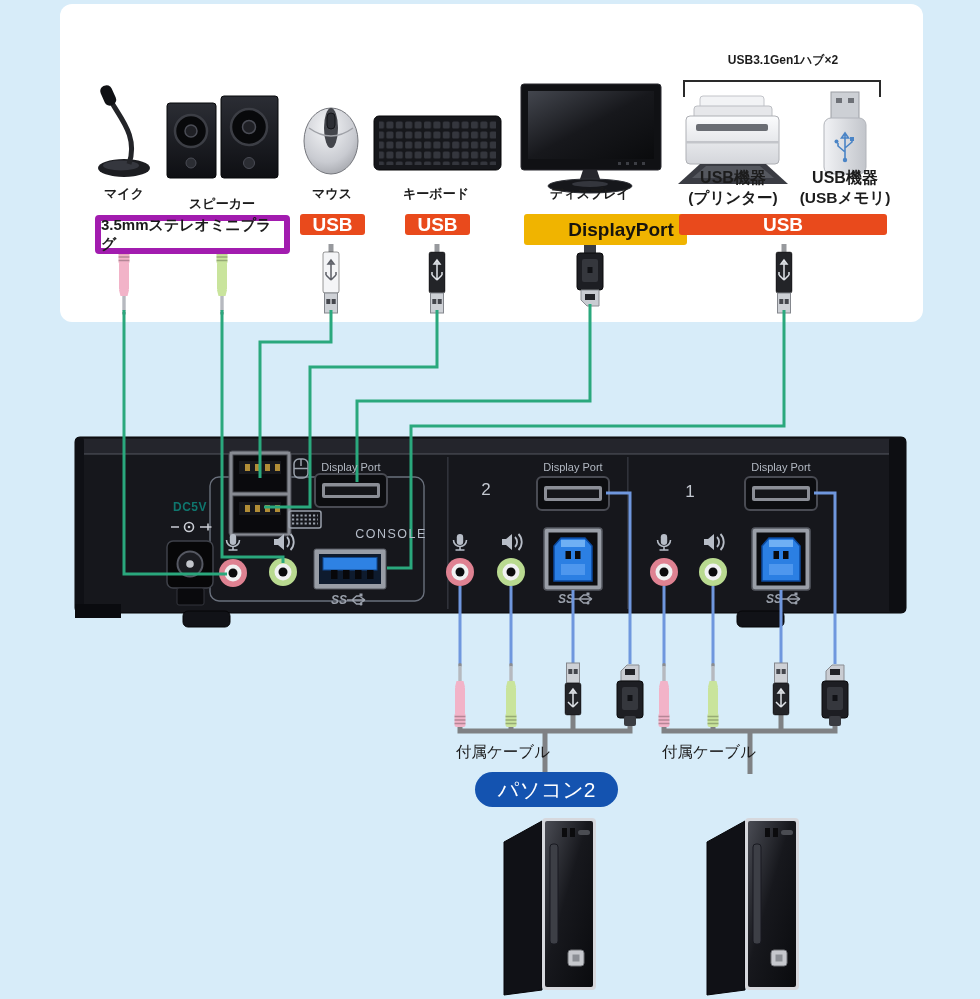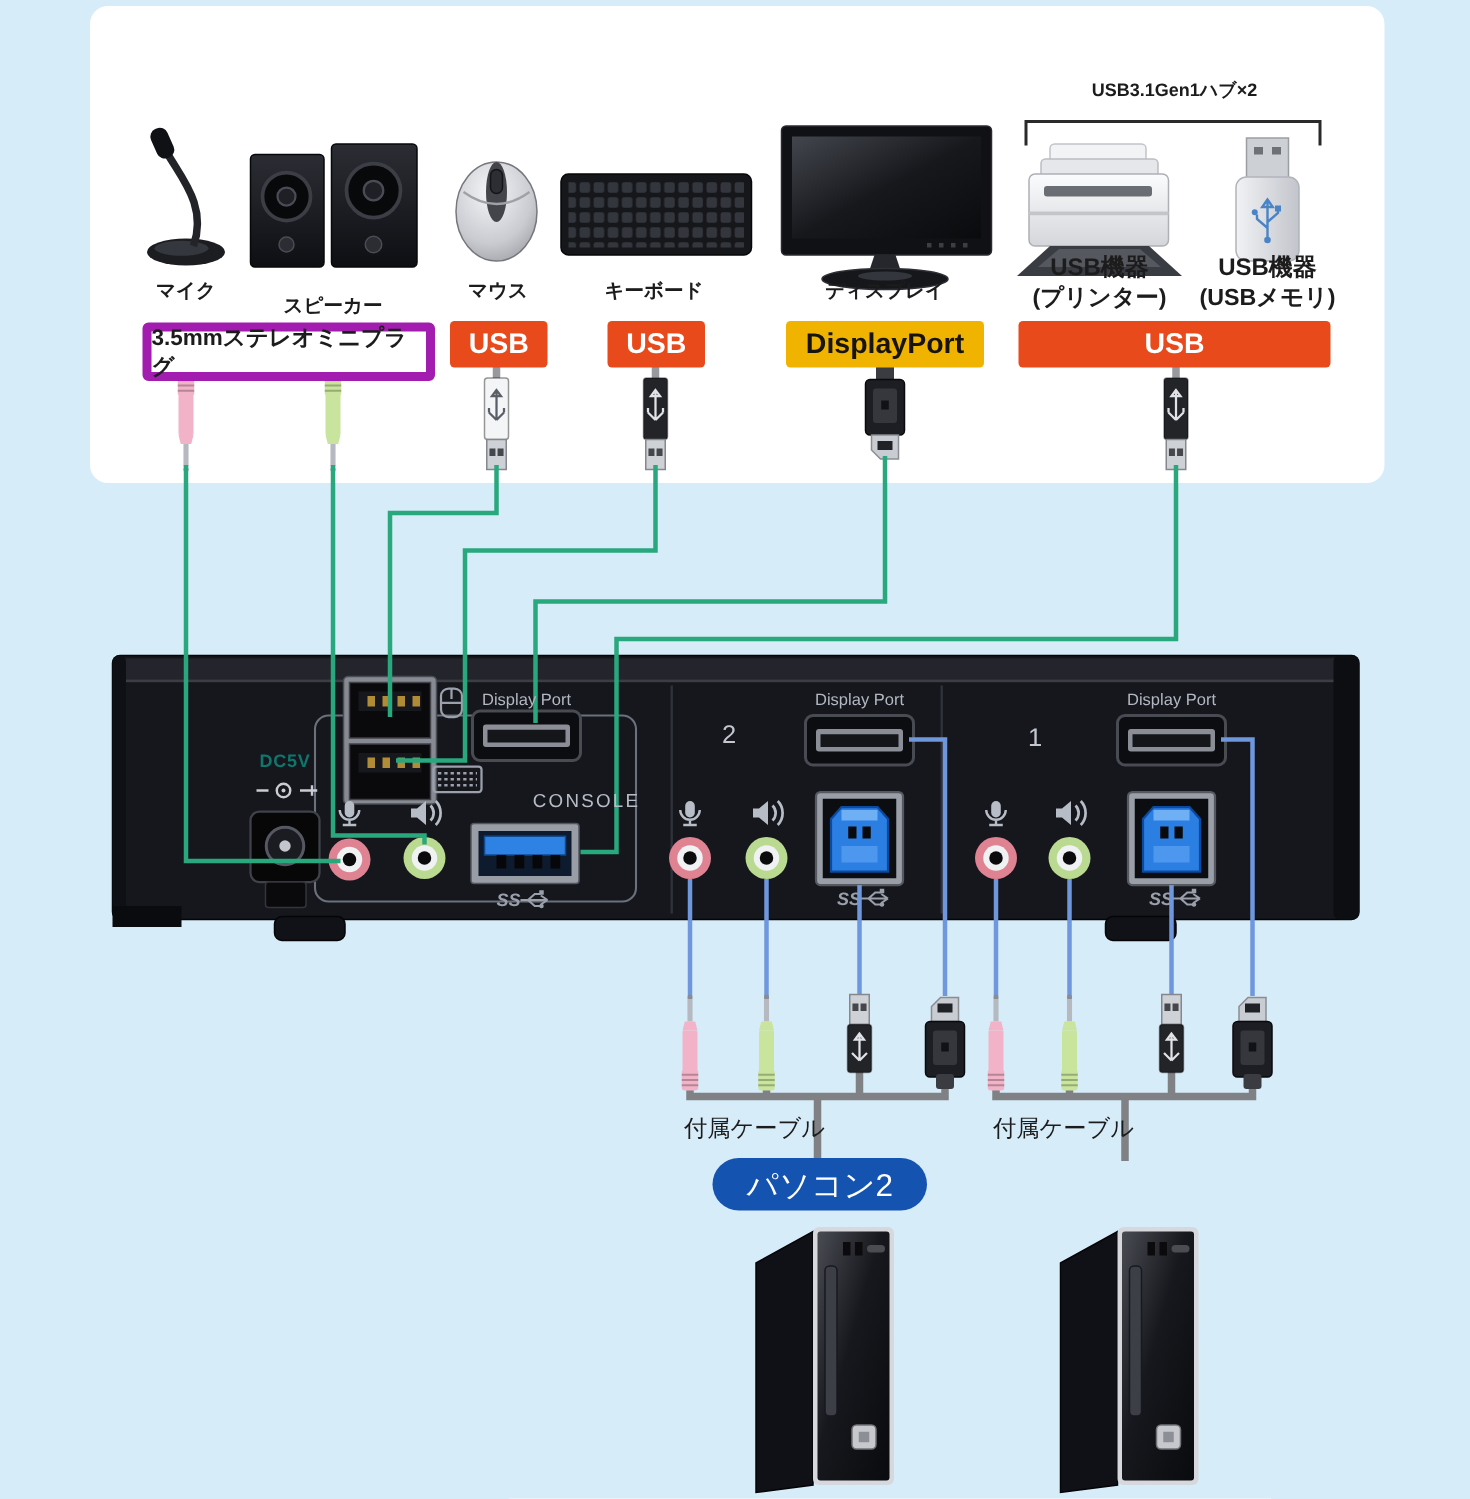--- a/index.html
+++ b/index.html
@@ -8,22 +8,22 @@
   .panel{position:absolute;left:60px;top:4px;width:863px;height:318px;background:#ffffff;border-radius:12px;}
   .gfx{position:absolute;left:0;top:0;z-index:2;}
   .t{position:absolute;z-index:3;font-weight:bold;color:#1c1c1c;white-space:nowrap;transform:translateX(-50%);}
   .tl{position:absolute;z-index:3;font-weight:normal;color:#1c1c1c;white-space:nowrap;}
   .title{font-size:27px;color:#2eb286;letter-spacing:1px;}
   .hub{font-size:12px;}
   .dev{font-size:13px;}
   .sub{font-size:15.5px;}
   .tag{position:absolute;z-index:3;display:flex;align-items:center;justify-content:center;font-weight:bold;}
   .tag.audio{left:95px;top:215px;width:183px;height:27px;background:#fff;border:6px solid #a21caf;border-radius:4px;font-size:15px;color:#1c1c1c;}
-  .tag.orange{background:#e94a1c;color:#fff;border-radius:3px;font-size:19px;height:31px;}
-  .tag.gold{left:524px;top:214px;width:132px;height:31px;background:#f0b400;color:#17140e;border-radius:3px;font-size:19px;}
+  .tag.orange{background:#e94a1c;color:#fff;border-radius:3px;font-size:19px;height:21px;}
+  .tag.gold{left:524px;top:214px;width:132px;height:31px;background:#f0b400;color:#17140e;border-radius:3px;font-size:19px;padding-left:31px;}
   .dtxt{position:absolute;z-index:3;color:#b2b8c2;font-size:11px;white-space:nowrap;transform:translateX(-50%);}
   .dc{font-size:12px;font-weight:bold;color:#0f766e;letter-spacing:0.5px;}
   .con{font-size:12.5px;color:#b6bdc9;letter-spacing:1.5px;}
   .num{font-size:17px;color:#c3c8d0;}
   .note{font-size:15.5px;}
   .pill{position:absolute;z-index:3;height:35px;background:#1453b0;border-radius:18px;color:#fff;font-weight:normal;font-size:21px;display:flex;align-items:center;justify-content:center;}
   .ssT{font-style:italic;font-weight:bold;font-size:12px;fill:#9aa0ab;font-family:"Liberation Sans",sans-serif;}
 </style>
 </head>
 <body>

